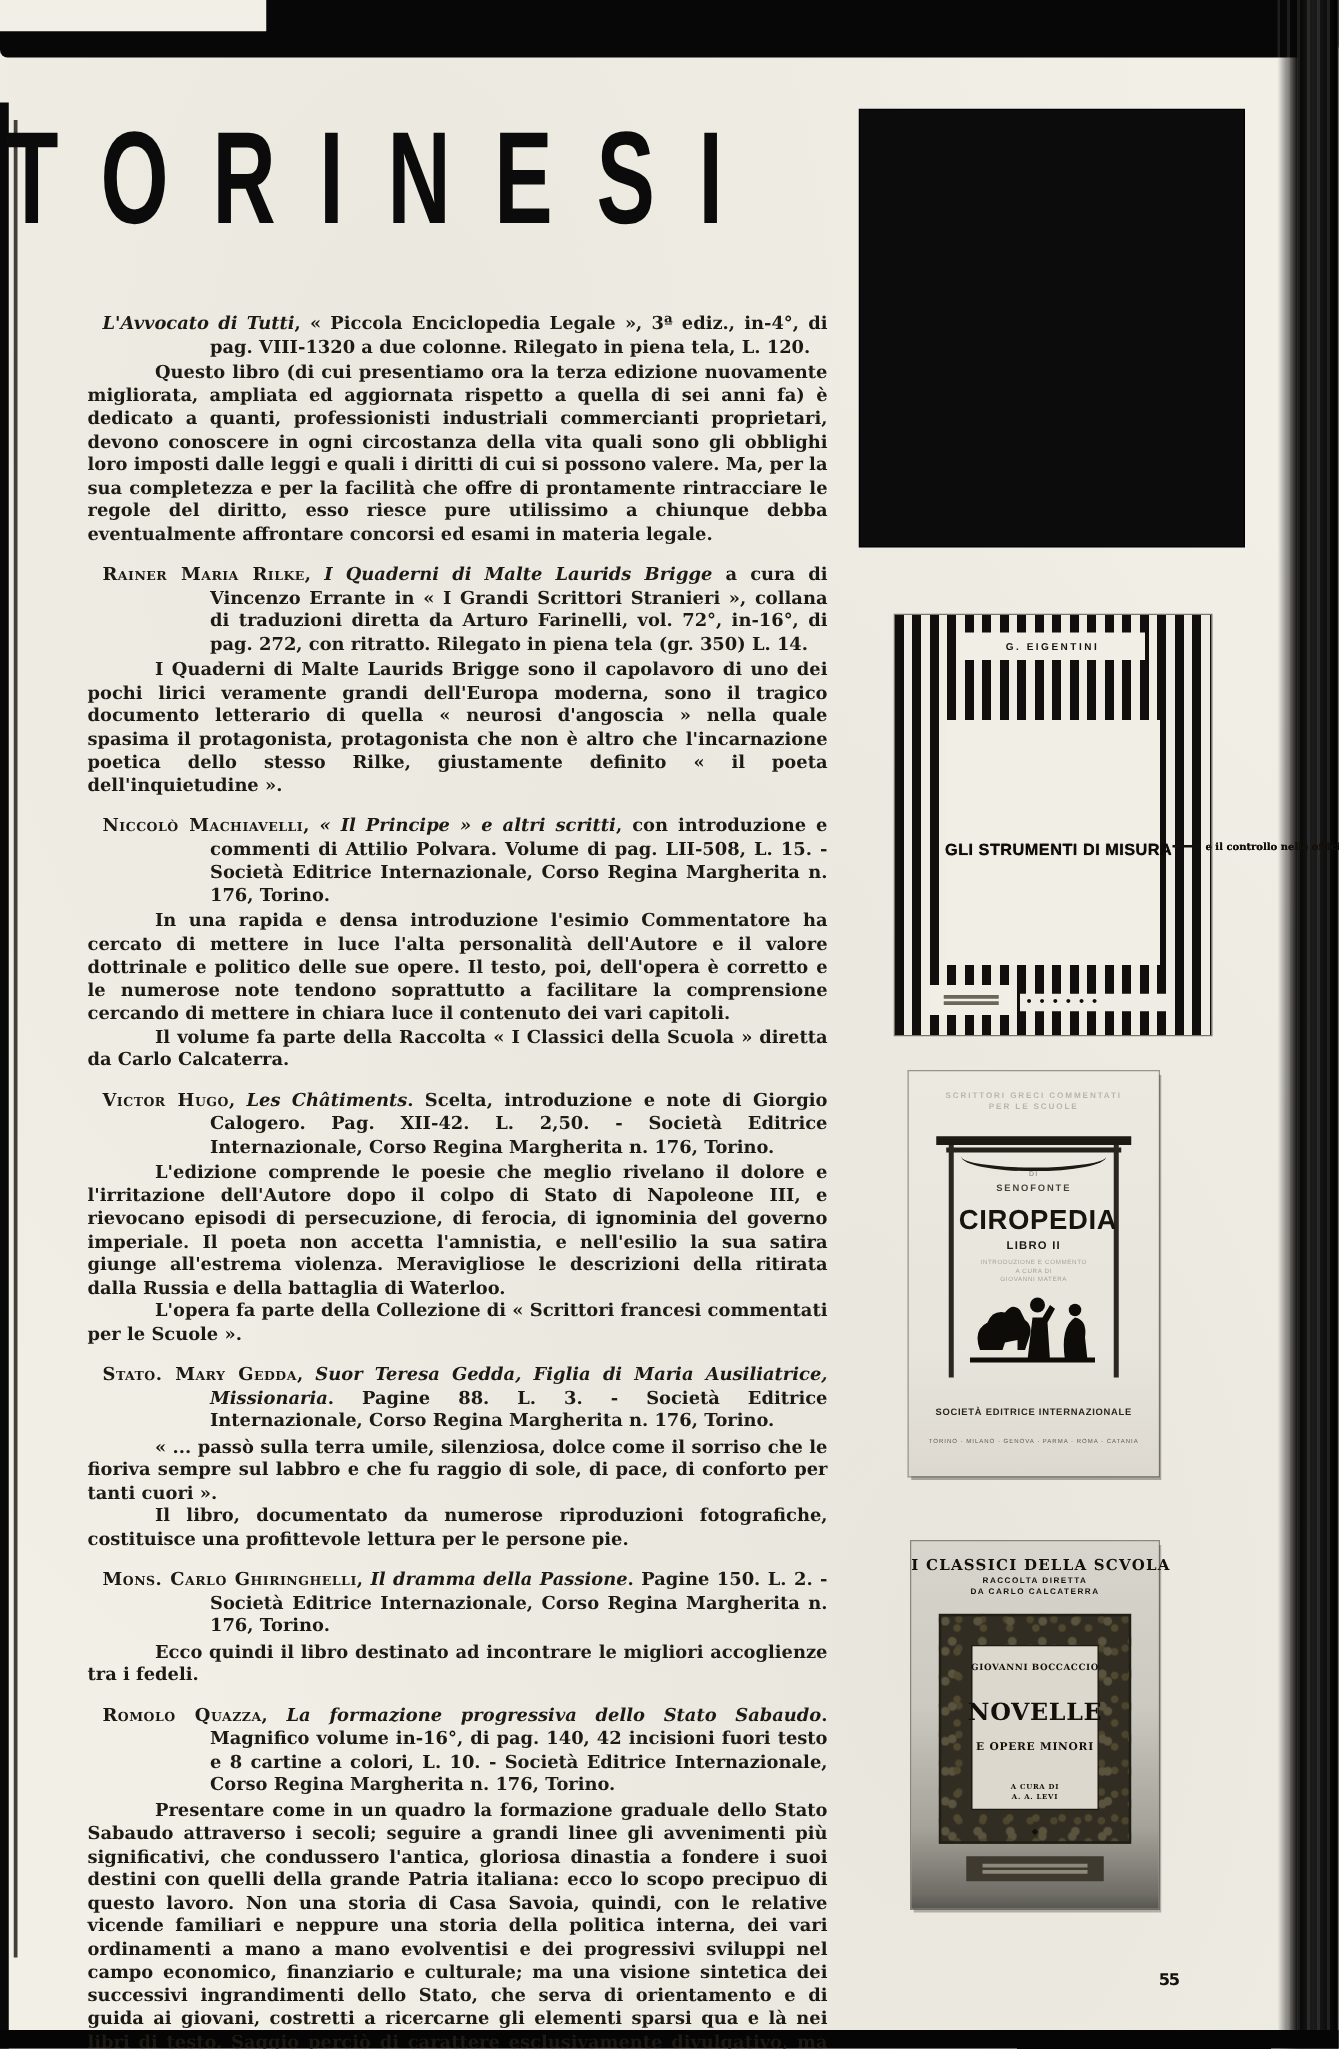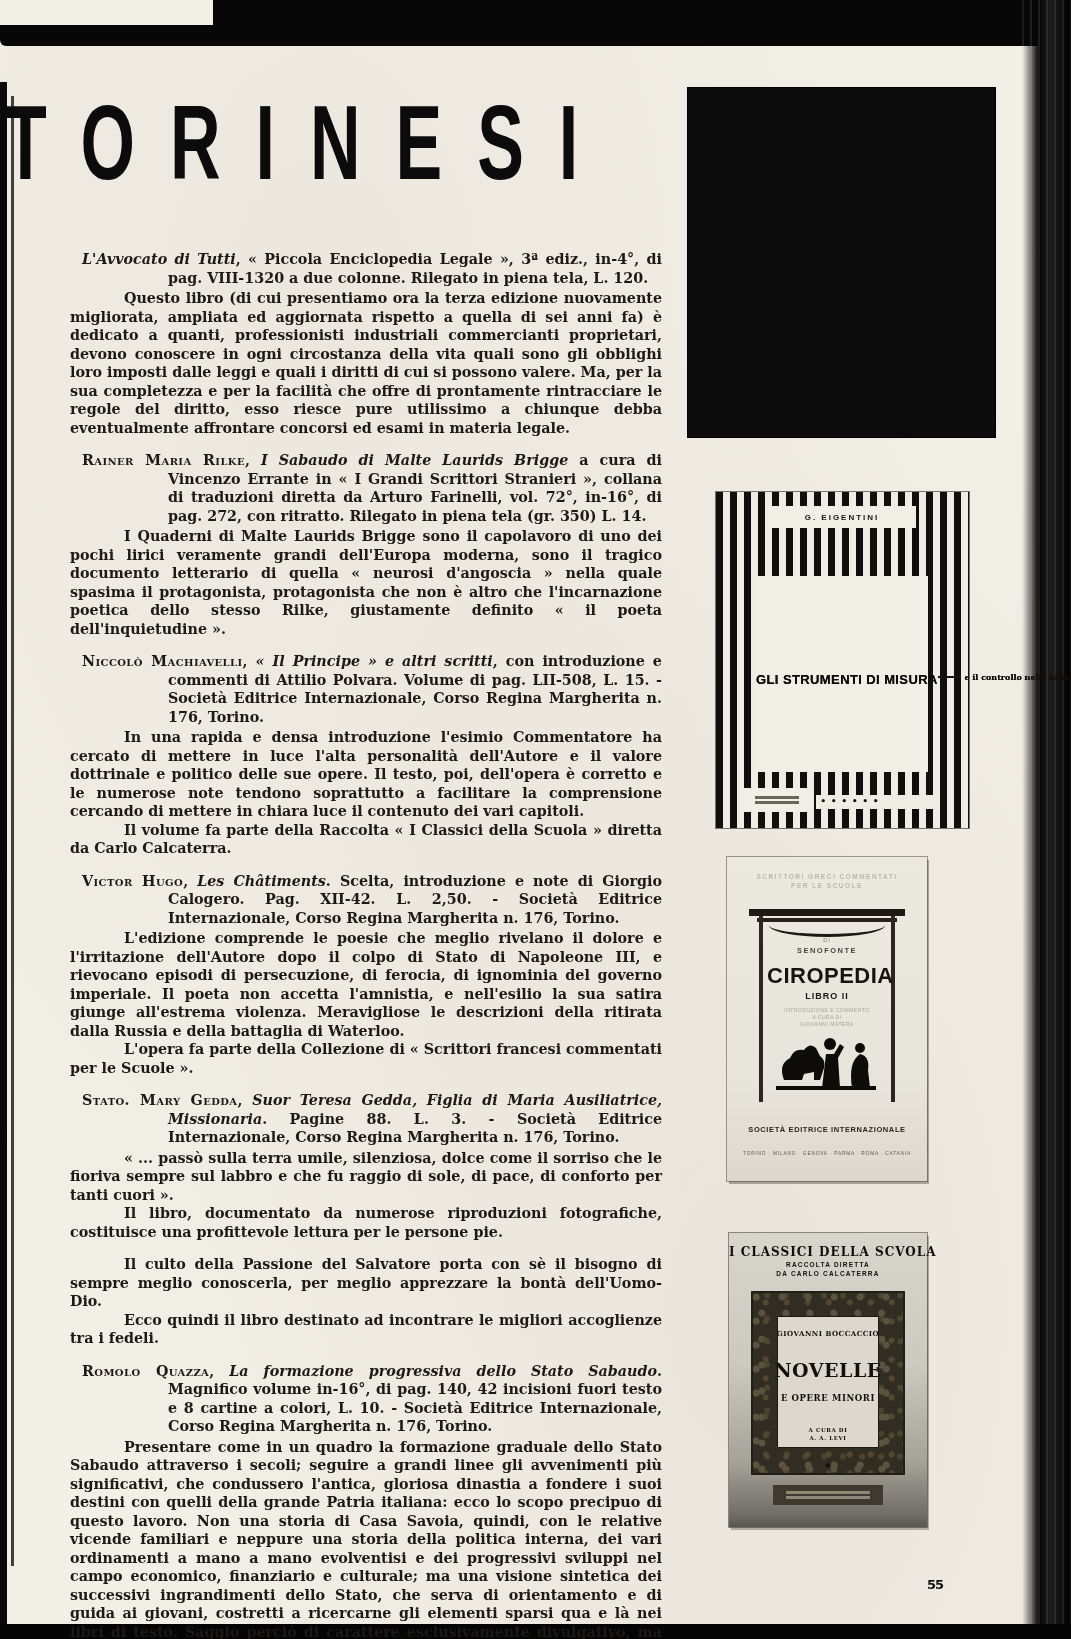--- a/index.html
+++ b/index.html
@@ -146,40 +146,40 @@
 <div class="bottom-band"></div>
 
 <div class="page-title">TORINESI</div>
 
 <div class="entries">
     <div class="entry">
       <p class="ehead"><span class="ti">L'Avvocato di Tutti</span><span>, « Piccola Enciclopedia Legale », 3ª ediz., in-4°, di pag. VIII-1320 a due colonne. Rilegato in piena tela, L. 120.</span></p>
       <p class="ebody">Questo libro (di cui presentiamo ora la terza edizione nuovamente migliorata, ampliata ed aggiornata rispetto a quella di sei anni fa) è dedicato a quanti, professionisti industriali commercianti proprietari, devono conoscere in ogni circostanza della vita quali sono gli obblighi loro imposti dalle leggi e quali i diritti di cui si possono valere. Ma, per la sua completezza e per la facilità che offre di prontamente rintracciare le regole del diritto, esso riesce pure utilissimo a chiunque debba eventualmente affrontare concorsi ed esami in materia legale.</p>
     </div>
     <div class="entry">
-      <p class="ehead"><span class="au">Rainer Maria Rilke</span>, <span class="ti">I Sabaudo di Malte Laurids Brigge</span><span> a cura di Vincenzo Errante in « I Grandi Scrittori Stranieri », collana di traduzioni diretta da Arturo Farinelli, vol. 72°, in-16°, di pag. 272, con ritratto. Rilegato in piena tela (gr. 350) L. 14.</span></p>
+      <p class="ehead"><span class="au">Rainer Maria Rilke</span>, <span class="ti">I Quaderni di Malte Laurids Brigge</span><span> a cura di Vincenzo Errante in « I Grandi Scrittori Stranieri », collana di traduzioni diretta da Arturo Farinelli, vol. 72°, in-16°, di pag. 272, con ritratto. Rilegato in piena tela (gr. 350) L. 14.</span></p>
       <p class="ebody">I Quaderni di Malte Laurids Brigge sono il capolavoro di uno dei pochi lirici veramente grandi dell'Europa moderna, sono il tragico documento letterario di quella « neurosi d'angoscia » nella quale spasima il protagonista, protagonista che non è altro che l'incarnazione poetica dello stesso Rilke, giustamente definito « il poeta dell'inquietudine ».</p>
     </div>
     <div class="entry">
       <p class="ehead"><span class="au">Niccolò Machiavelli</span>, <span class="ti">« Il Principe » e altri scritti</span><span>, con introduzione e commenti di Attilio Polvara. Volume di pag. LII-508, L. 15. - Società Editrice Internazionale, Corso Regina Margherita n. 176, Torino.</span></p>
       <p class="ebody">In una rapida e densa introduzione l'esimio Commentatore ha cercato di mettere in luce l'alta personalità dell'Autore e il valore dottrinale e politico delle sue opere. Il testo, poi, dell'opera è corretto e le numerose note tendono soprattutto a facilitare la comprensione cercando di mettere in chiara luce il contenuto dei vari capitoli.</p>
       <p class="ebody">Il volume fa parte della Raccolta « I Classici della Scuola » diretta da Carlo Calcaterra.</p>
     </div>
     <div class="entry">
       <p class="ehead"><span class="au">Victor Hugo</span>, <span class="ti">Les Châtiments</span><span>. Scelta, introduzione e note di Giorgio Calogero. Pag. XII-42. L. 2,50. - Società Editrice Internazionale, Corso Regina Margherita n. 176, Torino.</span></p>
       <p class="ebody">L'edizione comprende le poesie che meglio rivelano il dolore e l'irritazione dell'Autore dopo il colpo di Stato di Napoleone III, e rievocano episodi di persecuzione, di ferocia, di ignominia del governo imperiale. Il poeta non accetta l'amnistia, e nell'esilio la sua satira giunge all'estrema violenza. Meravigliose le descrizioni della ritirata dalla Russia e della battaglia di Waterloo.</p>
       <p class="ebody">L'opera fa parte della Collezione di « Scrittori francesi commentati per le Scuole ».</p>
     </div>
     <div class="entry">
       <p class="ehead"><span class="au">Stato. Mary Gedda</span>, <span class="ti">Suor Teresa Gedda, Figlia di Maria Ausiliatrice, Missionaria</span><span>. Pagine 88. L. 3. - Società Editrice Internazionale, Corso Regina Margherita n. 176, Torino.</span></p>
       <p class="ebody">« ... passò sulla terra umile, silenziosa, dolce come il sorriso che le fioriva sempre sul labbro e che fu raggio di sole, di pace, di conforto per tanti cuori ».</p>
       <p class="ebody">Il libro, documentato da numerose riproduzioni fotografiche, costituisce una profittevole lettura per le persone pie.</p>
     </div>
     <div class="entry">
-      <p class="ebody">Il culto della Passione del Salvatore porta con sè il bisogno di sempre meglio conoscerla, per meglio apprezzare la bontà dell'Uomo-Dio.</p>
+      <p class="ehead"><span class="au">Mons. Carlo Ghiringhelli</span>, <span class="ti">Il dramma della Passione</span><span>. Pagine 150. L. 2. - Società Editrice Internazionale, Corso Regina Margherita n. 176, Torino.</span></p>
       <p class="ebody">Ecco quindi il libro destinato ad incontrare le migliori accoglienze tra i fedeli.</p>
     </div>
     <div class="entry">
       <p class="ehead"><span class="au">Romolo Quazza</span>, <span class="ti">La formazione progressiva dello Stato Sabaudo</span><span>. Magnifico volume in-16°, di pag. 140, 42 incisioni fuori testo e 8 cartine a colori, L. 10. - Società Editrice Internazionale, Corso Regina Margherita n. 176, Torino.</span></p>
       <p class="ebody">Presentare come in un quadro la formazione graduale dello Stato Sabaudo attraverso i secoli; seguire a grandi linee gli avvenimenti più significativi, che condussero l'antica, gloriosa dinastia a fondere i suoi destini con quelli della grande Patria italiana: ecco lo scopo precipuo di questo lavoro. Non una storia di Casa Savoia, quindi, con le relative vicende familiari e neppure una storia della politica interna, dei vari ordinamenti a mano a mano evolventisi e dei progressivi sviluppi nel campo economico, finanziario e culturale; ma una visione sintetica dei successivi ingrandimenti dello Stato, che serva di orientamento e di guida ai giovani, costretti a ricercarne gli elementi sparsi qua e là nei libri di testo. Saggio perciò di carattere esclusivamente divulgativo, ma aderente ai risultati recenti della critica storica, composto non per gli specialisti, ma utile ad un pubblico più vasto; senza digressioni retoriche, bensì materiato di fatti lumeggianti nella loro eloquenza l'incremento della potenza sabauda, acquistata con la tenacia, col valore e con la sapienza politica.</p>
     </div>
   </div>
 
 <div class="dark-plate"></div>
 

